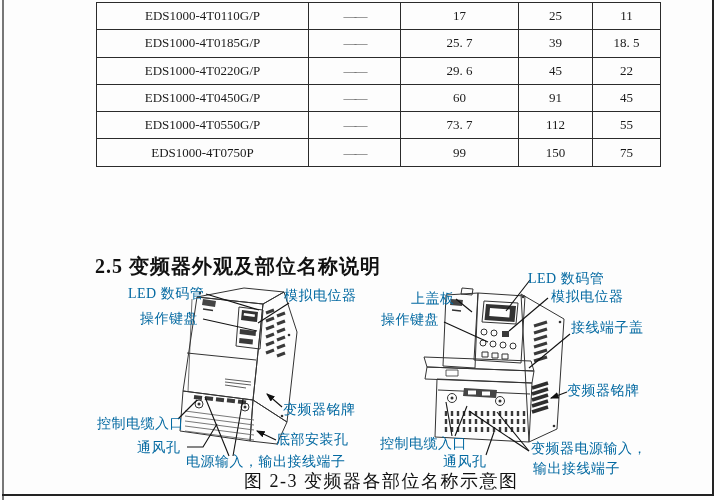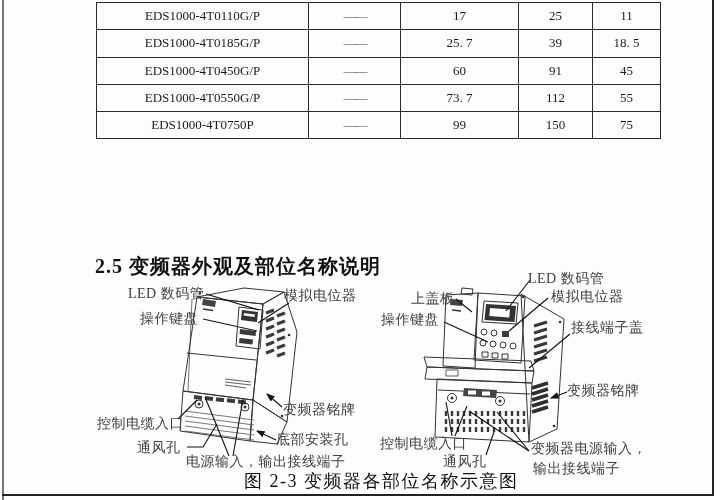--- a/index.html
+++ b/index.html
@@ -26,21 +26,21 @@
   }
   td.dash{color:#666;letter-spacing:-2px;}
 
   #section-heading{
     position:absolute;left:95px;top:253px;
     font-size:20px;font-weight:bold;letter-spacing:1px;
     white-space:nowrap;
   }
   .callout{
     position:absolute;font-size:14px;line-height:15px;
-    white-space:nowrap;color:#404040;letter-spacing:0.5px;
+    white-space:nowrap;color:#0369a1;letter-spacing:0.5px;
   }
   #figure-caption{
     position:absolute;left:244px;top:469px;
     font-size:18px;font-weight:normal;letter-spacing:1.5px;
     white-space:nowrap;
   }
   #fig-svg{position:absolute;left:0;top:255px;}
 </style>
 </head>
 <body>
@@ -64,20 +64,27 @@
         <td>17</td>
         <td>25</td>
         <td>11</td>
       </tr>
     <tr>
         <td>EDS1000-4T0185G/P</td>
         <td class="dash">——</td>
         <td>25. 7</td>
         <td>39</td>
         <td>18. 5</td>
+      </tr>
+    <tr>
+        <td>EDS1000-4T0220G/P</td>
+        <td class="dash">——</td>
+        <td>29. 6</td>
+        <td>45</td>
+        <td>22</td>
       </tr>
     <tr>
         <td>EDS1000-4T0450G/P</td>
         <td class="dash">——</td>
         <td>60</td>
         <td>91</td>
         <td>45</td>
       </tr>
     <tr>
         <td>EDS1000-4T0550G/P</td>

